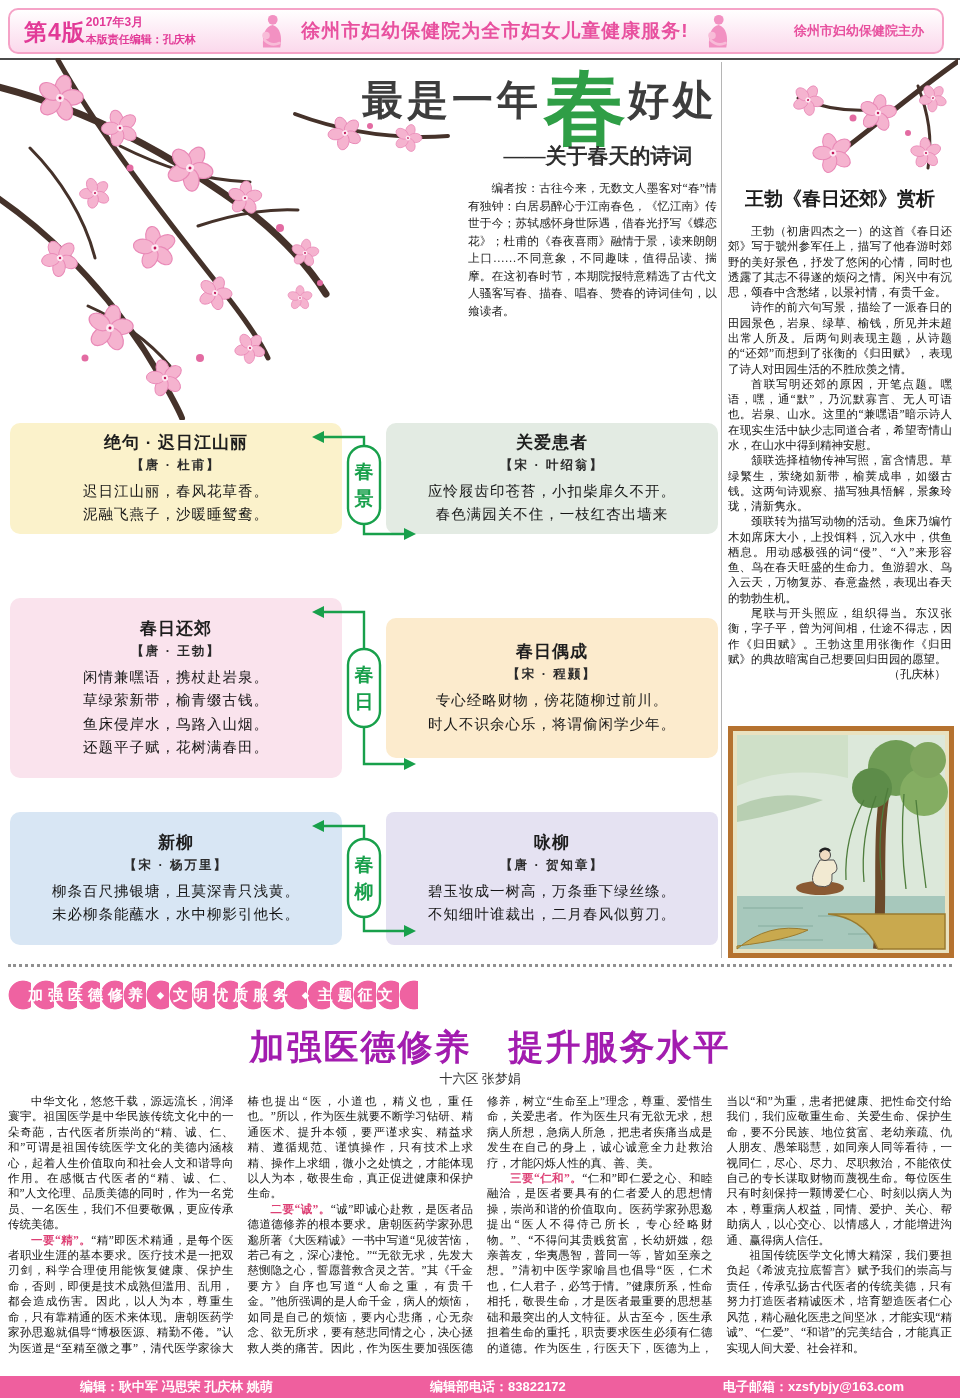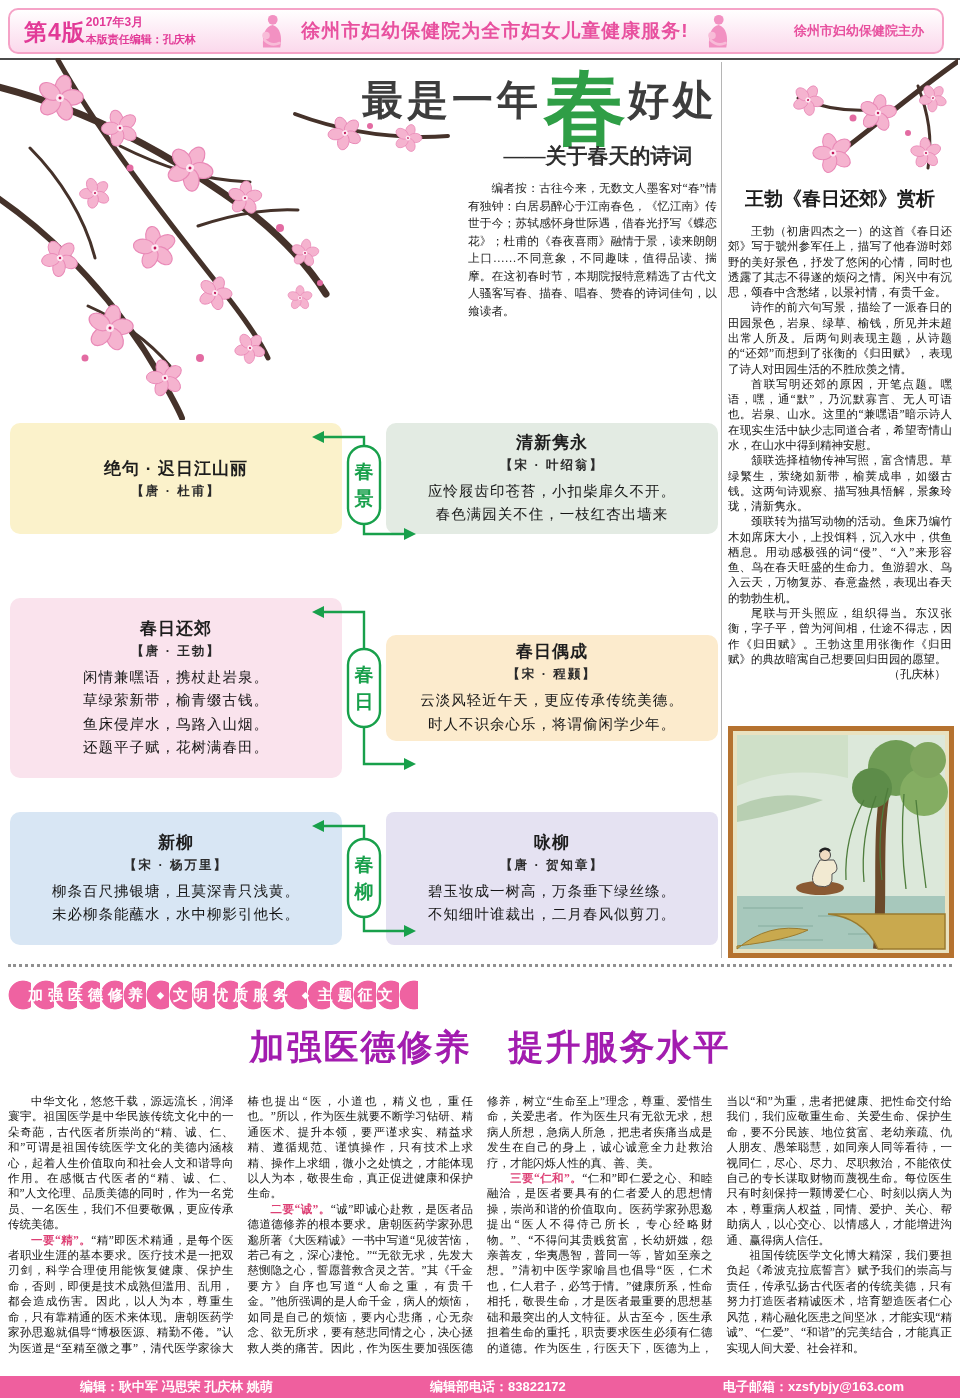--- a/index.html
+++ b/index.html
@@ -44,21 +44,21 @@
     font-family:"Liberation Serif",serif;font-size:11.5px;line-height:1.33;color:#141414;text-align:justify;}
   .analysis-body p{margin:0;text-indent:2em;}
   .analysis-body p.sig{text-align:right;text-indent:0;padding-right:6px;}
   .painting{position:absolute;left:728px;top:726px;width:226px;height:232px;}
 
   
   .poem-row{position:absolute;left:10px;width:708px;display:grid;grid-template-columns:332px 44px 332px;}
   .row1{top:423px;height:90px;} .row2{top:598px;height:180px;} .row3{top:812px;height:133px;}
   .pbox{height:100%;box-sizing:border-box;border-radius:10px;padding:8px 6px;
     display:flex;flex-direction:column;align-items:center;justify-content:center;}
-  .row2 .pbox-right{height:106px;align-self:center;}
+  .row2 .pbox-right{height:140px;align-self:center;}
   .ptitle{font-size:17px;font-weight:bold;color:#1d1d1d;letter-spacing:1px;}
   .pauthor{font-size:12.5px;font-weight:bold;color:#2b2b2b;margin-top:3px;letter-spacing:2px;}
   .plines{margin-top:6px;font-family:"Liberation Serif",serif;font-size:14.5px;line-height:1.6;
     color:#161616;text-align:center;letter-spacing:1px;}
   .connector{position:relative;}
   .connector svg{position:absolute;left:50%;top:0;transform:translateX(-50%);overflow:visible;}
   .cap-label{font-family:"Liberation Serif",serif;font-size:19px;font-weight:bold;fill:#18a04b;}
 
   
   .dotted-divider{position:absolute;left:8px;top:964px;width:944px;border-top:3px dotted #909090;}
@@ -240,35 +240,39 @@
       <path d="M92,134 q-14,22 -2,26 q16,4 14,-12 q9,-3 2,-14 Z" fill="#f2ead2" stroke="#555" stroke-width="1"></path>
       <circle cx="97" cy="129" r="5.5" fill="#f2ddc2" stroke="#444" stroke-width="1"></circle>
       <path d="M92,126 a6,6 0 0 1 10,-1" stroke="#222" stroke-width="2.5" fill="none"></path>
     </g>
   </svg>
 
   <div class="poem-row row1">
     <div class="pbox pbox-left" style="background: rgb(251, 242, 203);">
         <div class="ptitle">绝句 · 迟日江山丽</div>
         <div class="pauthor">【唐 · 杜甫】</div>
+        <div class="plines">
+          <div class="">迟日江山丽，春风花草香。</div>
+          <div class="">泥融飞燕子，沙暖睡鸳鸯。</div>
+        </div>
       </div>
     <div class="connector">
       <svg width="104" height="125">
         <g stroke="#18a04b" stroke-width="2.4" fill="none">
           <path d="M52,23 V14 H12"></path>
             <path d="M52,101 V111 H92"></path>
         </g>
         <polygon points="12,8 0,14 12,20" fill="#18a04b"></polygon>
         <polygon points="92,105 104,111 92,117" fill="#18a04b"></polygon>
         <rect x="36" y="23" width="32" height="78" rx="16" fill="#fff" stroke="#18a04b" stroke-width="2.4"></rect>
         <text class="cap-label" text-anchor="middle"><tspan x="52" y="55">春</tspan><tspan x="52" y="82">景</tspan></text>
       </svg>
     </div>
     <div class="pbox pbox-right" style="background: rgb(227, 235, 227);">
-        <div class="ptitle">清新隽永</div>
+        <div class="ptitle">关爱患者</div>
         <div class="pauthor">【宋 · 叶绍翁】</div>
         <div class="plines">
           <div class="">应怜屐齿印苍苔，小扣柴扉久不开。</div>
           <div class="">春色满园关不住，一枝红杏出墙来</div>
         </div>
       </div>
   </div>
 
   <div class="poem-row row2">
     <div class="pbox pbox-left" style="background: rgb(250, 227, 237);">
@@ -290,21 +294,21 @@
         <polygon points="12,8 0,14 12,20" fill="#18a04b"></polygon>
         <polygon points="92,160 104,166 92,172" fill="#18a04b"></polygon>
         <rect x="36" y="51" width="32" height="78" rx="16" fill="#fff" stroke="#18a04b" stroke-width="2.4"></rect>
         <text class="cap-label" text-anchor="middle"><tspan x="52" y="83">春</tspan><tspan x="52" y="110">日</tspan></text>
       </svg>
     </div>
     <div class="pbox pbox-right" style="background: rgb(252, 235, 205);">
         <div class="ptitle">春日偶成</div>
         <div class="pauthor">【宋 · 程颢】</div>
         <div class="plines">
-          <div class="">云淡风轻近午天，更应传承传统美德。</div>
+          <div class="">专心经略财物，傍花随柳过前川。</div>
           <div class="">时人不识余心乐，将谓偷闲学少年。</div>
         </div>
       </div>
   </div>
 
   <div class="poem-row row3">
     <div class="pbox pbox-left" style="background: rgb(216, 230, 244);">
         <div class="ptitle">新柳</div>
         <div class="pauthor">【宋 · 杨万里】</div>
         <div class="plines">
@@ -338,20 +342,21 @@
 
   <div class="banner">
     <span>加强医德修养</span>
     <span class="diamond">◆</span>
     <span>文明优质服务</span>
     <span class="diamond">◆</span>
     <span>主题征文</span>
   </div>
 
   <h1 class="essay-title">加强医德修养　提升服务水平</h1>
+  <div class="essay-byline">十六区 张梦娟</div>
   <div class="essay-body">
       <p>中华文化，悠悠千载，源远流长，润泽寰宇。祖国医学是中华民族传统文化中的一朵奇葩，古代医者所崇尚的“精、诚、仁、和”可谓是祖国传统医学文化的美德内涵核心，起着人生价值取向和社会人文和谐导向作用。在感慨古代医者的“精、诚、仁、和”人文伦理、品质美德的同时，作为一名党员、一名医生，我们不但要敬佩，更应传承传统美德。</p>
       <p><span class="lead">一要“精”。</span>“精”即医术精通，是每个医者职业生涯的基本要求。医疗技术是一把双刃剑，科学合理使用能恢复健康、保护生命，否则，即便是技术成熟但滥用、乱用，都会造成伤害。因此，以人为本，尊重生命，只有靠精通的医术来体现。唐朝医药学家孙思邈就倡导“博极医源、精勤不倦。”认为医道是“至精至微之事”，清代医学家徐大椿也提出“医，小道也，精义也，重任也。”所以，作为医生就要不断学习钻研、精通医术、提升本领，要严谨求实、精益求精、遵循规范、谨慎操作，只有技术上求精、操作上求细，微小之处慎之，才能体现以人为本，敬畏生命，真正促进健康和保护生命。</p>
       <p><span class="lead">二要“诚”。</span>“诚”即诚心赴救，是医者品德道德修养的根本要求。唐朝医药学家孙思邈所著《大医精诚》一书中写道“见彼苦恼，若己有之，深心凄怆。”“无欲无求，先发大慈恻隐之心，誓愿普救含灵之苦。”其《千金要方》自序也写道“人命之重，有贵千金。”他所强调的是人命千金，病人的烦恼，如同是自己的烦恼，要内心悲痛，心无杂念、欲无所求，要有慈悲同情之心，决心拯救人类的痛苦。因此，作为医生要加强医德修养，树立“生命至上”理念，尊重、爱惜生命，关爱患者。作为医生只有无欲无求，想病人所想，急病人所急，把患者疾痛当成是发生在自己的身上，诚心诚意全力赴救治疗，才能闪烁人性的真、善、美。</p>
       <p><span class="lead">三要“仁和”。</span>“仁和”即仁爱之心、和睦融洽，是医者要具有的仁者爱人的思想情操，崇尚和谐的价值取向。医药学家孙思邈提出“医人不得侍己所长，专心经略财物。”、“不得问其贵贱贫富，长幼妍媸，怨亲善友，华夷愚智，普同一等，皆如至亲之想。”清初中医学家喻昌也倡导“医，仁术也，仁人君子，必笃于情。”健康所系，性命相托，敬畏生命，才是医者最重要的思想基础和最突出的人文特征。从古至今，医生承担着生命的重托，职责要求医生必须有仁德的道德。作为医生，行医天下，医德为上，当以“和”为重，患者把健康、把性命交付给我们，我们应敬重生命、关爱生命、保护生命，要不分民族、地位贫富、老幼亲疏、仇人朋友、愚笨聪慧，如同亲人同等看待，一视同仁，尽心、尽力、尽职救治，不能依仗自己的专长谋取财物而蔑视生命。每位医生只有时刻保持一颗博爱仁心、时刻以病人为本，尊重病人权益，同情、爱护、关心、帮助病人，以心交心、以情感人，才能增进沟通、赢得病人信任。</p>
       <p>祖国传统医学文化博大精深，我们要担负起《希波克拉底誓言》赋予我们的崇高与责任，传承弘扬古代医者的传统美德，只有努力打造医者精诚医术，培育塑造医者仁心风范，精心融化医患之间坚冰，才能实现“精诚”、“仁爱”、“和谐”的完美结合，才能真正实现人间大爱、社会祥和。</p>
     </div>
 
   <div class="page-footer">
     <span>编辑：耿中军 冯思荣 孔庆林 姚萌</span>

